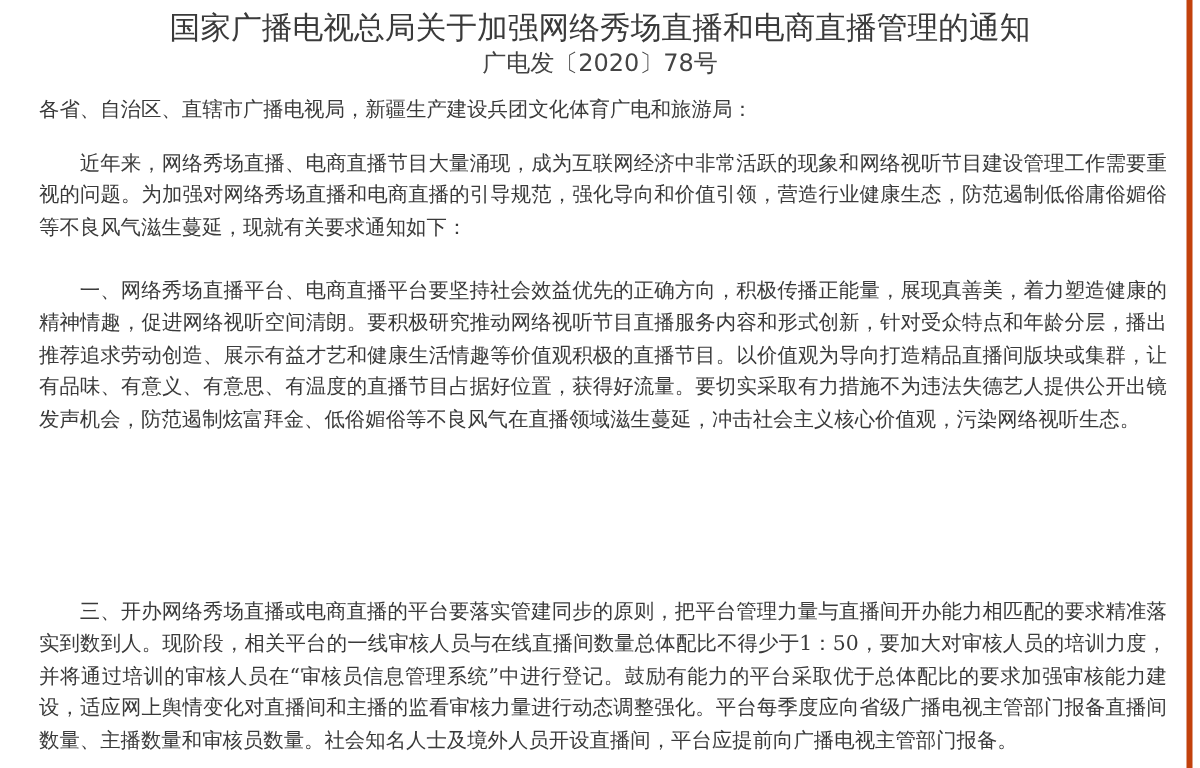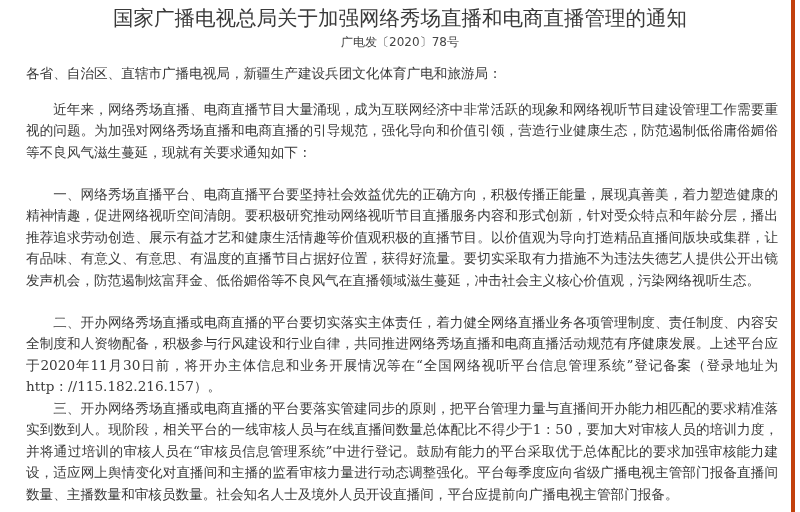--- a/index.html
+++ b/index.html
@@ -18,21 +18,21 @@
   .title {
     position: absolute; left: 0; width: 800px; top: 5px;
     text-align: center;
     font-family: "DejaVu Sans", "Liberation Sans", sans-serif;
     font-size: 20.5px; line-height: 26px;
     color: #3a3a3a; letter-spacing: 0px;
   }
   .docno {
     position: absolute; left: 0; width: 800px; top: 33px;
     text-align: center;
-    font-size: 12px; line-height: 18px; color: #444;
+    font-size: 16px; line-height: 18px; color: #444;
     font-family: "DejaVu Sans", "Liberation Sans", sans-serif;
   }
   .body-text {
     position: absolute; left: 26px; width: 752px;
     font-size: 13.6px; line-height: 21.4px;
     text-align: justify; color: #3a3a3a;
   }
   .body-text p { margin: 0; }
   .indent { text-indent: 2em; }
   #salutation { top: 63px; }
@@ -53,20 +53,17 @@
   </div>
 
   <div class="body-text" id="para-intro">
     <p class="indent">近年来，网络秀场直播、电商直播节目大量涌现，成为互联网经济中非常活跃的现象和网络视听节目建设管理工作需要重视的问题。为加强对网络秀场直播和电商直播的引导规范，强化导向和价值引领，营造行业健康生态，防范遏制低俗庸俗媚俗等不良风气滋生蔓延，现就有关要求通知如下：</p>
   </div>
 
   <div class="body-text" id="sec1">
     <p class="indent">一、网络秀场直播平台、电商直播平台要坚持社会效益优先的正确方向，积极传播正能量，展现真善美，着力塑造健康的精神情趣，促进网络视听空间清朗。要积极研究推动网络视听节目直播服务内容和形式创新，针对受众特点和年龄分层，播出推荐追求劳动创造、展示有益才艺和健康生活情趣等价值观积极的直播节目。以价值观为导向打造精品直播间版块或集群，让有品味、有意义、有意思、有温度的直播节目占据好位置，获得好流量。要切实采取有力措施不为违法失德艺人提供公开出镜发声机会，防范遏制炫富拜金、低俗媚俗等不良风气在直播领域滋生蔓延，冲击社会主义核心价值观，污染网络视听生态。</p>
   </div>
 
-  <div class="body-text" id="sec2">
-    <p class="indent">二、开办网络秀场直播或电商直播的平台要切实落实主体责任，着力健全网络直播业务各项管理制度、责任制度、内容安全制度和人资物配备，积极参与行风建设和行业自律，共同推进网络秀场直播和电商直播活动规范有序健康发展。上述平台应于2020年11月30日前，将开办主体信息和业务开展情况等在“全国网络视听平台信息管理系统”登记备案（登录地址为http：//115.182.216.157）。</p>
-  </div>
 
   <div class="body-text" id="sec3">
     <p class="indent">三、开办网络秀场直播或电商直播的平台要落实管建同步的原则，把平台管理力量与直播间开办能力相匹配的要求精准落实到数到人。现阶段，相关平台的一线审核人员与在线直播间数量总体配比不得少于1：50，要加大对审核人员的培训力度，并将通过培训的审核人员在“审核员信息管理系统”中进行登记。鼓励有能力的平台采取优于总体配比的要求加强审核能力建设，适应网上舆情变化对直播间和主播的监看审核力量进行动态调整强化。平台每季度应向省级广播电视主管部门报备直播间数量、主播数量和审核员数量。社会知名人士及境外人员开设直播间，平台应提前向广播电视主管部门报备。</p>
   </div>
 </div>
 
 </body></html>

